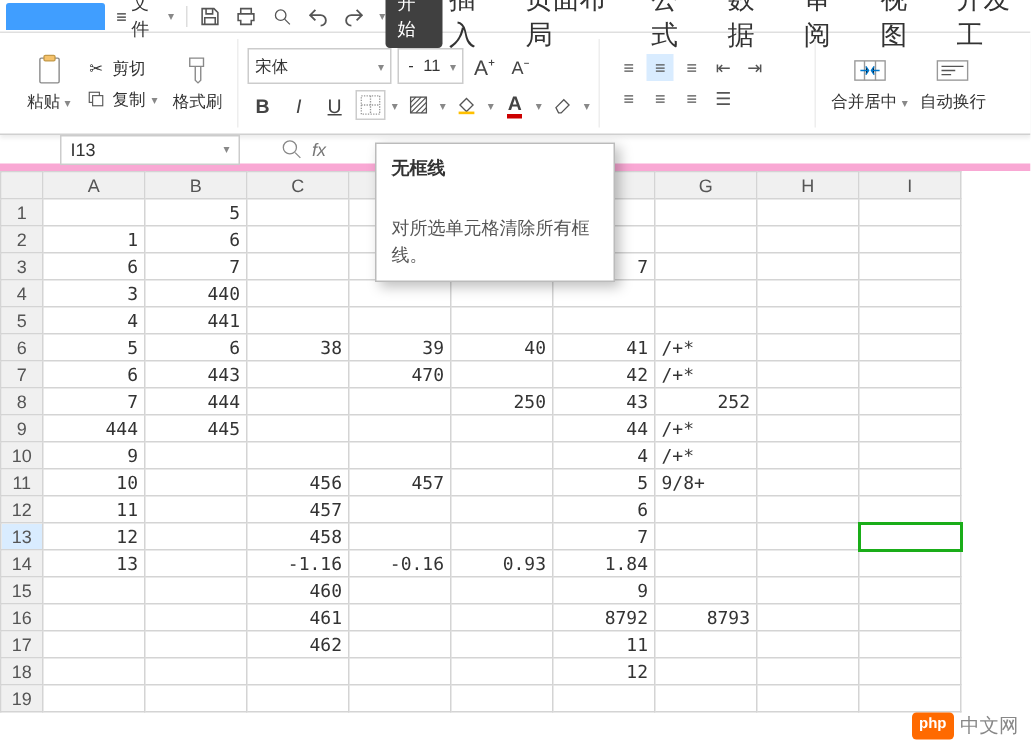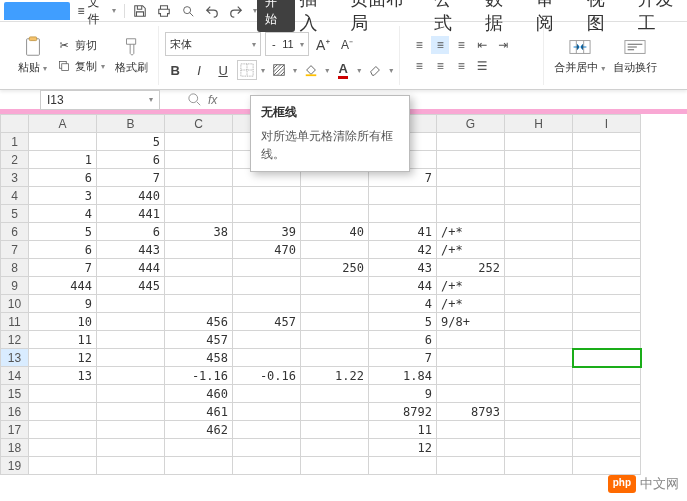--- a/index.html
+++ b/index.html
@@ -49,21 +49,21 @@
   .rowhdr { width: 28px; text-align: center; background: #f0f0f0; color: #555; cursor: pointer; }
   .corner { width: 28px; background: #f0f0f0; border-right: 1px solid #ccc; }
   td.num { text-align: right; font-family: Consolas, monospace; }
   td.txt { text-align: left; font-family: Consolas, monospace; }
   th.col { width: 68px; }
   tr.selrow th.rowhdr { background: #d9ecff; }
   td.selcell { outline: 2px solid #1aad19; outline-offset: -1px; }
 
   
   .tooltip { position: absolute; left: 250px; top: 95px; width: 160px; background: #fff; border: 1px solid #bbb; box-shadow: 3px 3px 8px rgba(0,0,0,0.25); padding: 8px 10px; font-size: 12px; z-index: 50; }
-  .tooltip .tt-title { font-weight: bold; margin-bottom: 6px; }
+  .tooltip .tt-title { font-weight: bold; margin-bottom: 22px; }
   .tooltip .tt-body { color: #555; line-height: 1.5; }
 
   
   .watermark { position: absolute; right: 8px; bottom: 8px; display: flex; gap: 4px; font-size: 13px; color: #888; z-index: 60; }
   .wm-badge { background: #ff6a00; color: #fff; font-size: 10px; font-weight: bold; padding: 2px 5px; border-radius: 3px; }
 
   .caret { font-size: 8px; color: #888; }
   svg { display: block; }
 </style>
 </head>
@@ -435,21 +435,21 @@
           <td></td>
           <td></td>
           <td class="selcell"></td>
         </tr>
         <tr>
           <th class="rowhdr">14</th>
           <td class="num">13</td>
           <td></td>
           <td class="num">-1.16</td>
           <td class="num">-0.16</td>
-          <td class="num">1.22</td>
+          <td class="num">0.93</td>
           <td class="num">1.84</td>
           <td></td>
           <td></td>
           <td></td>
         </tr>
         <tr>
           <th class="rowhdr">15</th>
           <td></td>
           <td></td>
           <td class="num">460</td>

